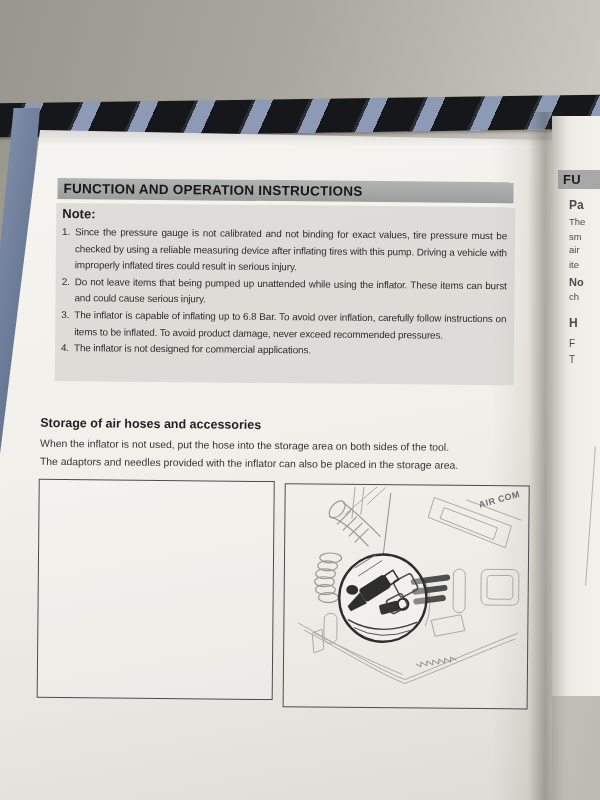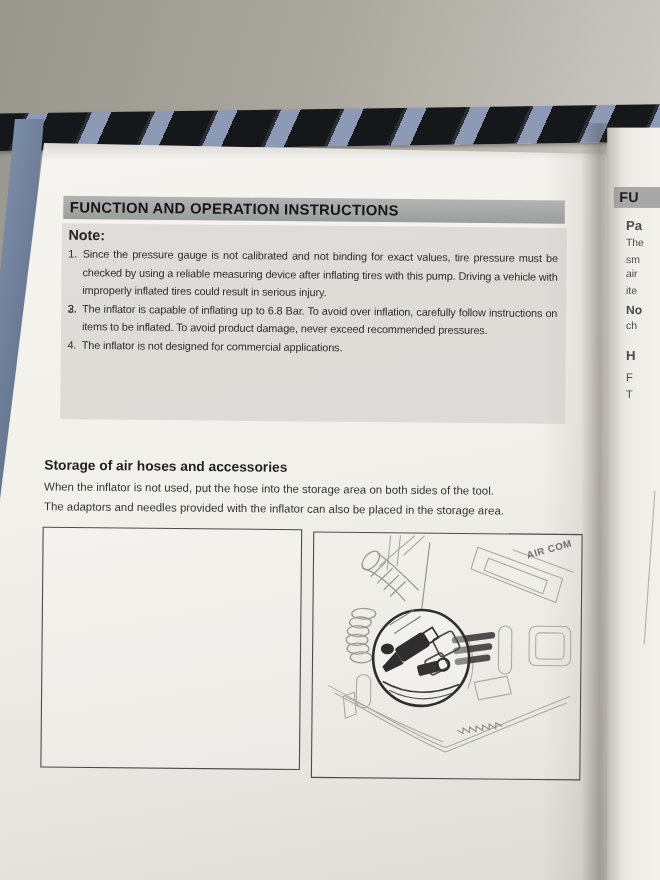--- a/index.html
+++ b/index.html
@@ -11,21 +11,21 @@
   .band{position:absolute;left:-10px;top:99px;width:622px;height:34px;z-index:1;
     transform:rotate(-0.8deg);
     background:repeating-linear-gradient(115deg,#15171b 0 30px,#2a2d33 30px 33px,#8c9ab6 33px 49px,#15171b 49px 52px);
     box-shadow:0 2px 3px rgba(40,38,32,.35);}
   
   .spine{position:absolute;left:0;top:108px;width:40px;height:410px;z-index:2;
     background:linear-gradient(100deg,#8293ad 0%,#64738f 60%,#596883 100%);
     clip-path:polygon(34% 0,100% 0,14% 100%,0 100%,0 34%);}
 
   
-  .sliver{position:absolute;left:552px;top:116px;width:48px;height:684px;z-index:1;
+  .sliver{position:absolute;left:552px;top:116px;width:48px;height:580px;z-index:1;
     background:linear-gradient(to right,#d8d6d0 0%,#eeece7 42%,#f3f1ec 100%);}
   .sliver .frag{position:absolute;left:17px;color:#4b4b4b;white-space:nowrap;}
   .frag-bar{position:absolute;left:6px;top:54px;width:42px;height:19px;background:#a7a8a7;
     display:flex;align-items:center;}
   .frag-bar span{font-size:13px;font-weight:bold;color:#1c1c1e;padding-left:5px;letter-spacing:.3px;}
   .f-pa{top:82px;font-size:12px;font-weight:bold;color:#2c2c2c;}
   .f-the{top:100px;font-size:9.5px;}
   .f-sm{top:115px;font-size:9.5px;}
   .f-air{top:128px;font-size:9.5px;}
   .f-ite{top:143px;font-size:9.5px;}
@@ -110,20 +110,21 @@
       </div>
 
       <div class="note">
         <div class="note-label">Note:</div>
         <div class="note-item">
           <span class="num">1.</span>
           <span>Since the pressure gauge is not calibrated and not binding for exact values, tire pressure must be checked by using a reliable measuring device after inflating tires with this pump. Driving a vehicle with improperly inflated tires could result in serious injury.</span>
         </div>
         <div class="note-item">
           <span class="num">2.</span>
+          <span>Do not leave items that being pumped up unattended while using the inflator. These items can burst and could cause serious injury.</span>
         </div>
         <div class="note-item">
           <span class="num">3.</span>
           <span>The inflator is capable of inflating up to 6.8 Bar. To avoid over inflation, carefully follow instructions on items to be inflated. To avoid product damage, never exceed recommended pressures.</span>
         </div>
         <div class="note-item">
           <span class="num">4.</span>
           <span>The inflator is not designed for commercial applications.</span>
         </div>
       </div>

